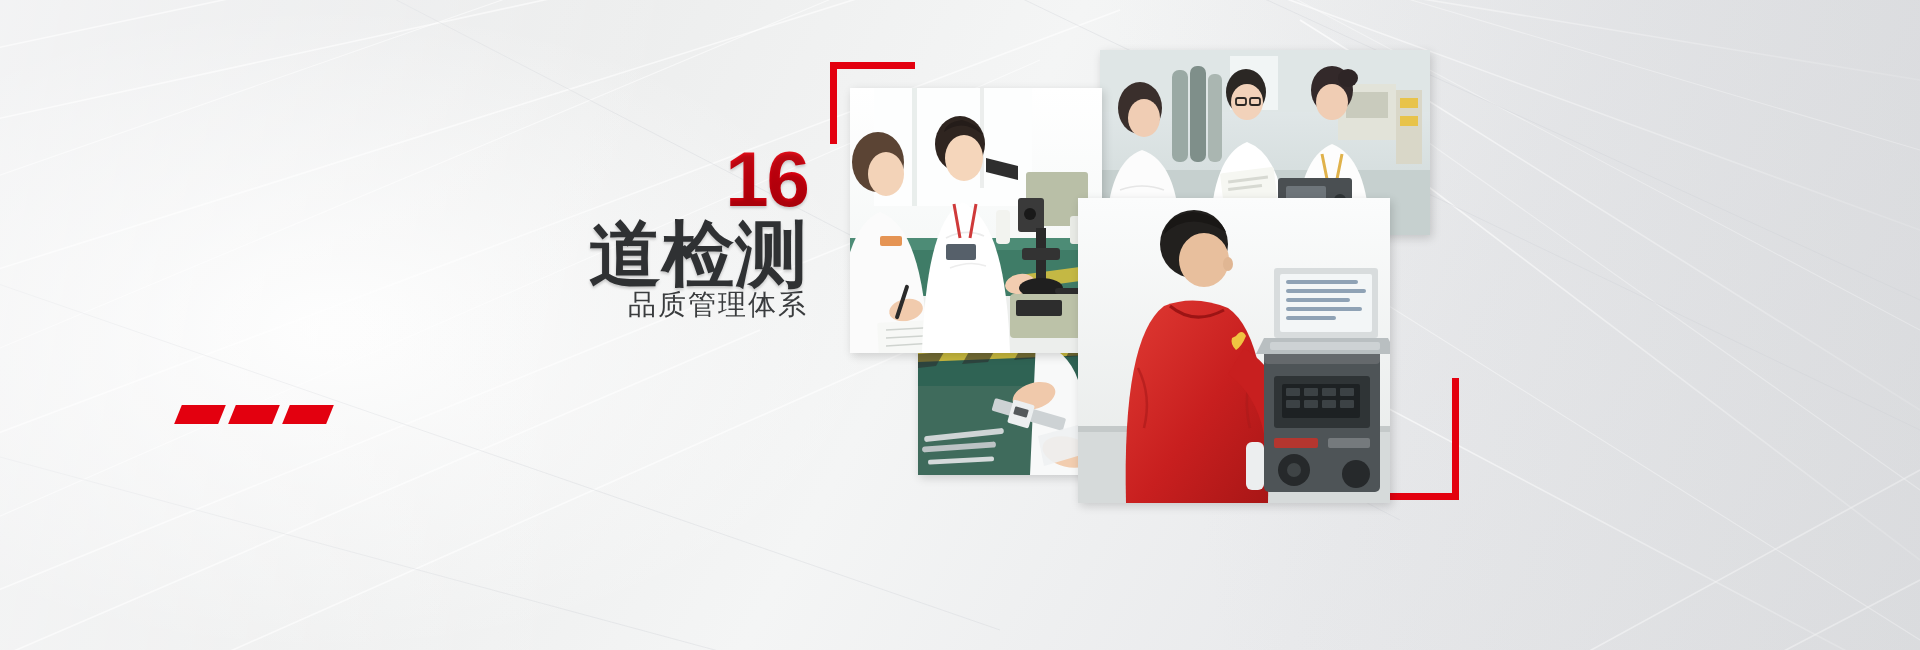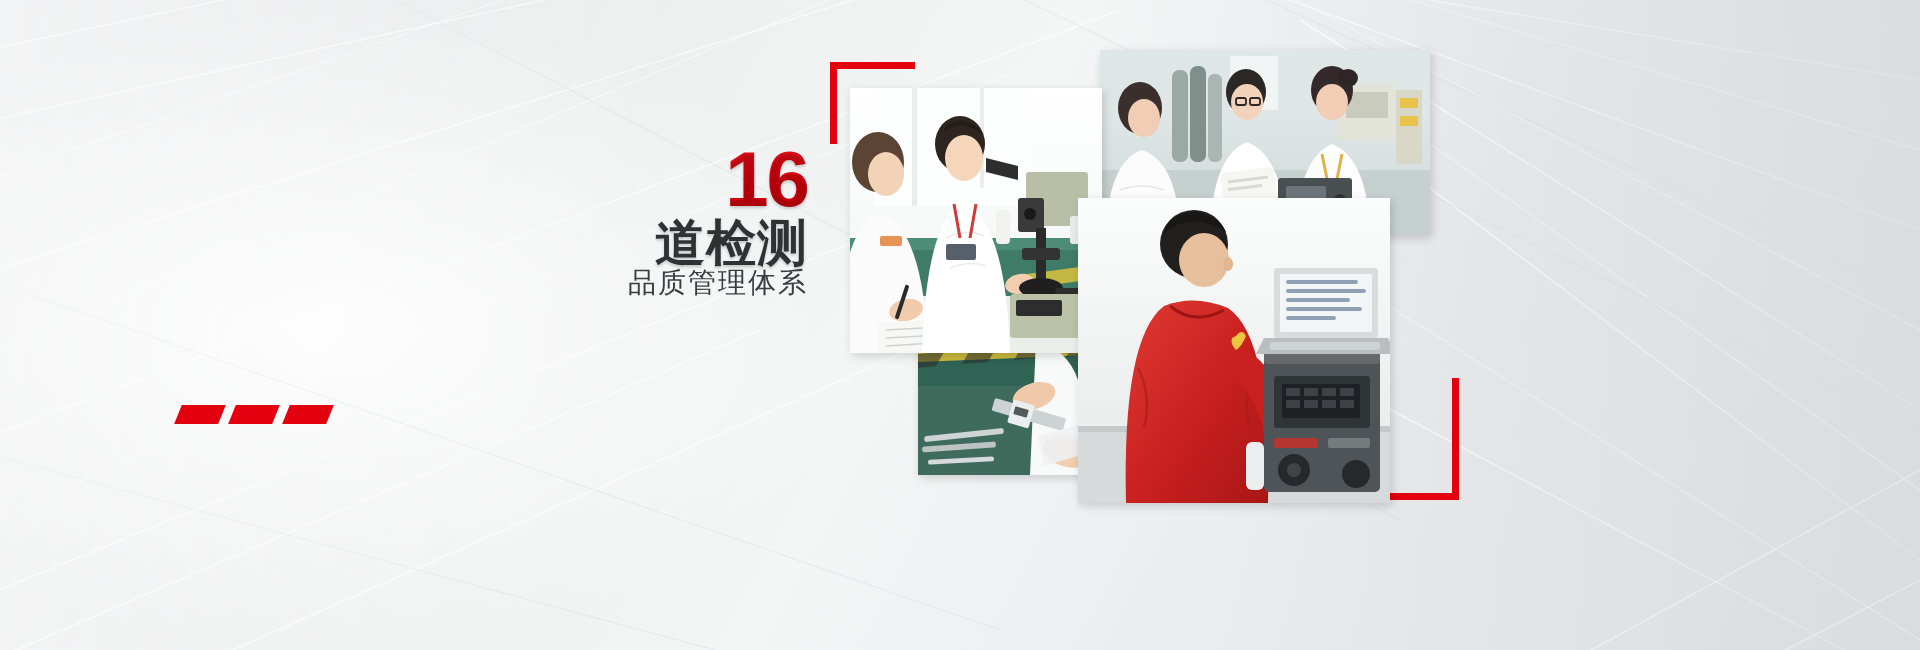--- a/index.html
+++ b/index.html
@@ -27,21 +27,21 @@
 
   .headline{display:flex;align-items:flex-end;white-space:nowrap;line-height:1;flex-direction:column;}
   .hl-num{
     font-size:78px;font-weight:bold;letter-spacing:-2px;
     background:linear-gradient(180deg,#e8161f 0%,#e0000f 45%,#c8000c 100%);
     -webkit-background-clip:text;background-clip:text;color:transparent;
     text-shadow:0 2px 3px rgba(0,0,0,.18);
     font-family:"Liberation Sans","DejaVu Sans",sans-serif;
   }
   .hl-main{
-    font-size:50px;font-weight:bold;color:#2f3133;letter-spacing:1px;
+    font-size:72px;font-weight:bold;color:#2f3133;letter-spacing:1px;
     margin-left:2px;margin-bottom:1px;
     text-shadow:0 2px 3px rgba(0,0,0,.20);
     font-family:"DejaVu Sans","Liberation Sans",sans-serif;
   }
   .hl-sub{
     font-size:28px;font-weight:normal;color:#3a3c3e;letter-spacing:2px;
     margin-left:14px;margin-bottom:6px;
     font-family:"DejaVu Sans","Liberation Sans",sans-serif;
   }
 

